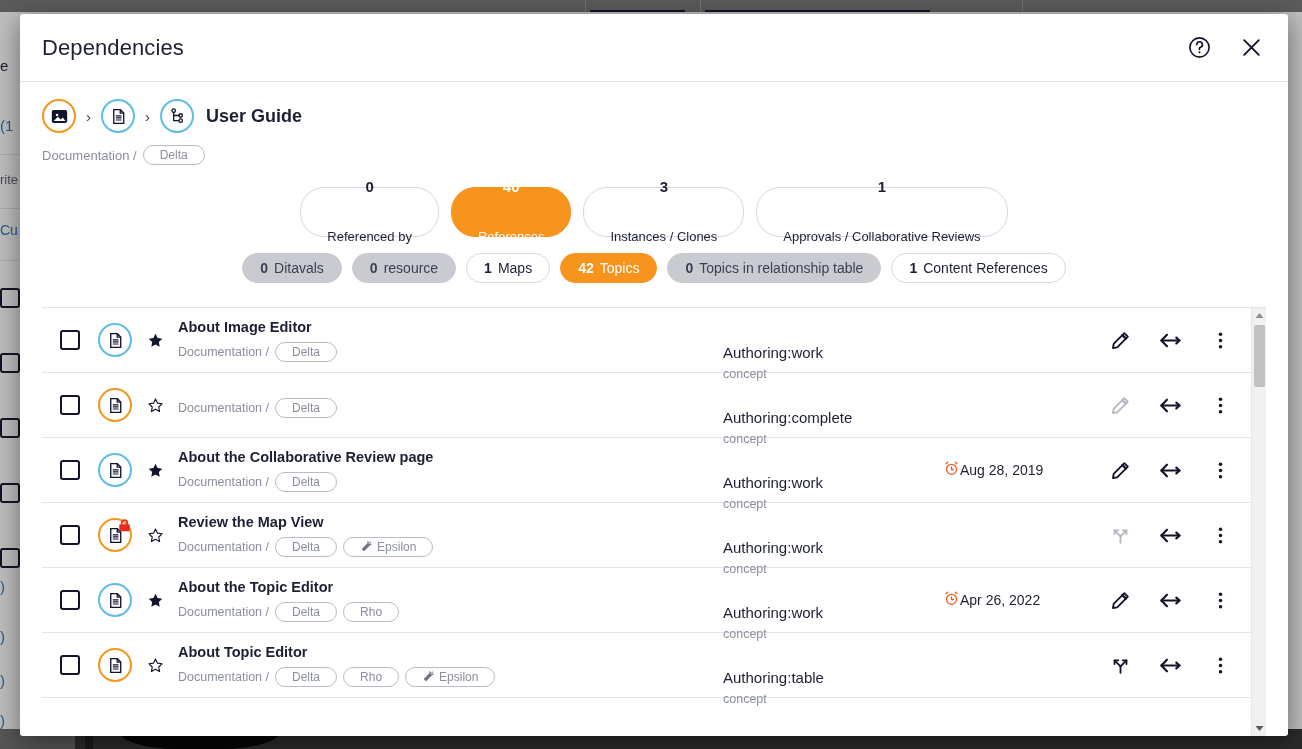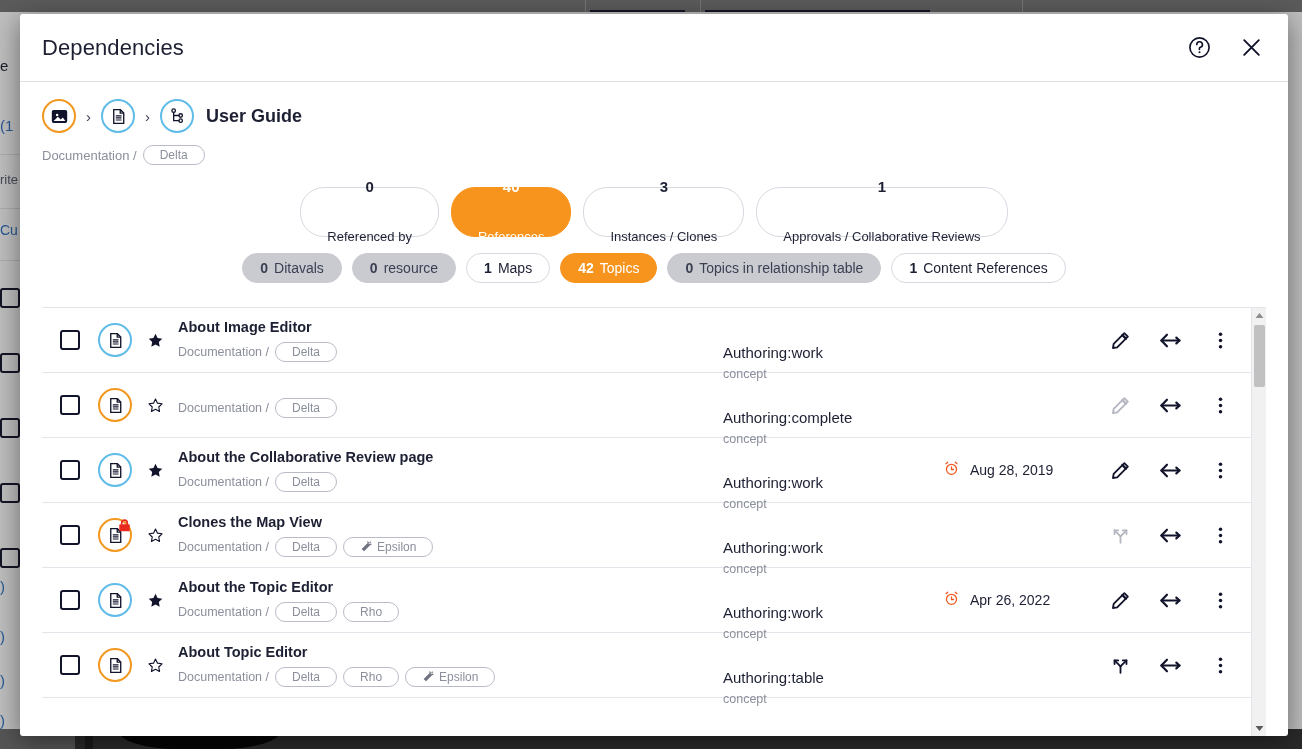--- a/index.html
+++ b/index.html
@@ -186,21 +186,21 @@
   .star { width: 22px; flex: 0 0 22px; margin-right: 12px; display: flex;
           align-items: center; justify-content: center; cursor: pointer; }
   .titlecell { flex: 0 0 545px; min-width: 0; }
   .rtitle { font-size: 14.5px; font-weight: bold; color: #1d2033; line-height: 1.25; }
   .rmeta { display: flex; align-items: center; gap: 6px; margin-top: 6px;
            font-size: 12.5px; color: #8b8f9c; }
   .statuscell { flex: 0 0 210px; }
   .rstatus { font-size: 15px; color: #1d2033; line-height: 1.2; margin-top: 45px; }
   .rtype { font-size: 12.5px; color: #8b8f9c; margin-top: 5px; }
   .datecell {
-    flex: 1 1 auto; display: flex; align-items: center; gap: 10px;
+    flex: 1 1 auto; display: flex; align-items: center; gap: 0;
     font-size: 14px; color: #1d2033; justify-content: flex-start;
     padding-left: 10px;
   }
   .actions { display: flex; align-items: center; gap: 0; flex: 0 0 150px;
              justify-content: flex-end; }
   .act { width: 50px; height: 40px; display: flex; align-items: center;
          justify-content: center; cursor: pointer; color: #12142b; }
   .act.disabled { color: #b4b7bf; cursor: default; }
 
   
@@ -540,21 +540,21 @@
   <rect x="1.4" y="5.6" width="11.2" height="7.6" rx="1.2" fill="#e8291d"></rect>
   <path d="M4 5.8V4.3a3 3 0 0 1 6 0v1.5" fill="none" stroke="#e8291d" stroke-width="1.8"></path>
               </svg></span>
     </div>
     <div class="star">
       <svg width="17" height="17" viewBox="0 0 24 24" fill="none" stroke="#12142b" stroke-width="1.6" stroke-linejoin="round">
   <path d="M12 2.9l2.8 5.8 6.4.9-4.6 4.5 1.1 6.4L12 17.4 6.3 20.5l1.1-6.4L2.8 9.6l6.4-.9Z"></path>
             </svg>
     </div>
     <div class="titlecell">
-      <div class="rtitle">Clones the Map View</div>
+      <div class="rtitle">Review the Map View</div>
       <div class="rmeta">
         <span>Documentation /</span>
         <span class="pill">Delta</span>
               <span class="pill"><svg width="12" height="12" viewBox="0 0 16 16" fill="none" stroke="#6f7380" stroke-width="1.5" stroke-linecap="round">
   <path d="M10.6 2.2 13.8 5.4 5.4 13.8 2.2 10.6Z" fill="#6f7380" stroke="none"></path>
   <path d="M10.2 1.2 11.2 2.2M13.8 1.4 13.2 2.6M14.8 4.2 13.6 4.8"></path>
                 </svg>Epsilon</span>
       </div>
     </div>
     <div class="statuscell">

